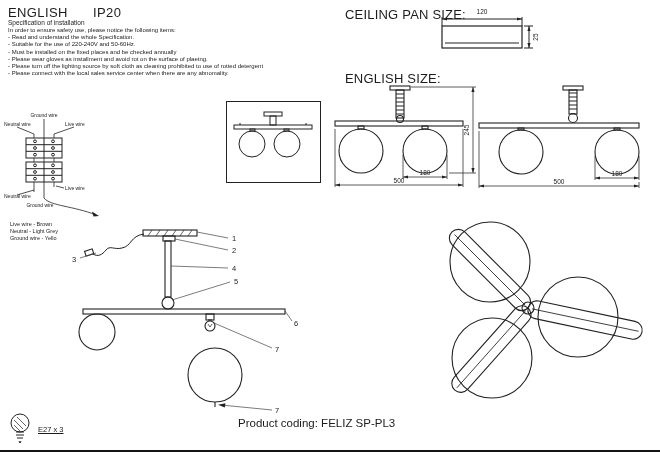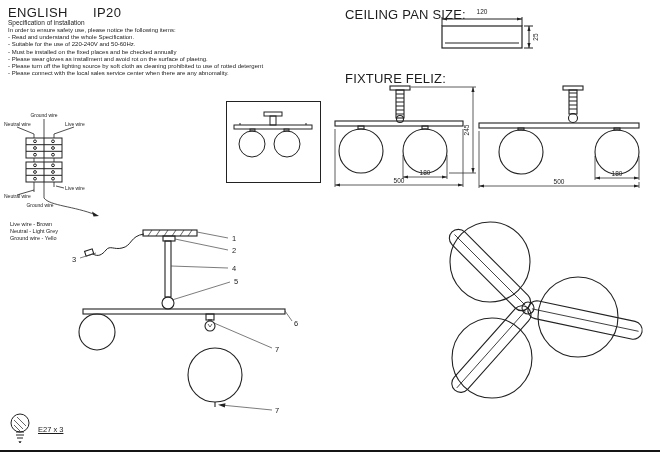--- a/index.html
+++ b/index.html
@@ -58,21 +58,21 @@
     <div class="spec-title">Specification of installation</div>
     <div class="spec-line">In order to ensure safety use, please notice the following items:</div>
     <div class="spec-line">- Read and understand the whole Specification.</div>
     <div class="spec-line">- Suitable for the use of 220-240V and 50-60Hz.</div>
     <div class="spec-line">- Must be installed on the fixed places and be checked annually</div>
     <div class="spec-line">- Please wear gloves as installment and avoid rot on the surface of plaetng.</div>
     <div class="spec-line">- Please turn off the lighting source by soft cloth as cleaning prohibited to use of rotted detergent</div>
     <div class="spec-line">- Please connect with the local sales service center when there are any abnomality.</div>
   </div>
 
-  <div class="abs sec-label" style="left:345px;top:71px">FIXTURE FELIZ:</div>
+  <div class="abs sec-label" style="left:345px;top:71px">ENGLISH SIZE:</div>
 
   <svg class="abs" style="left:226px;top:101px" width="95" height="82">
     <g stroke="#222" stroke-width="1" fill="none">
       <rect x="0.5" y="0.5" width="94" height="81"></rect>
       <rect x="38" y="11" width="18" height="4"></rect>
       <rect x="44" y="15" width="6" height="9"></rect>
       <rect x="8" y="24" width="78" height="4"></rect>
       <line x1="14" y1="22" x2="14" y2="24"></line>
       <line x1="80" y1="22" x2="80" y2="24"></line>
       <rect x="24" y="28" width="5" height="2"></rect>
@@ -267,15 +267,16 @@
   </svg>
 
   <svg class="abs" style="left:6px;top:412px" width="32" height="36">
     <g stroke="#222" stroke-width="1" fill="none">
       <circle cx="14" cy="11" r="9"></circle>
       <path d="M8 8l9 9M8 13l6 6M11 5l9 9" stroke-width="0.7"></path>
       <path d="M10 20h8M10 23h8M11 26h6M13 29l1 2 1-2"></path>
     </g>
   </svg>
   <div class="abs bulbspec" style="left:38px;top:425px">E27 x 3</div>
+  <div class="abs product" style="left:238px;top:417px">Product coding: FELIZ SP-PL3</div>
 
   <div class="bottom-rule"></div>
 </div>
 
 </body></html>

